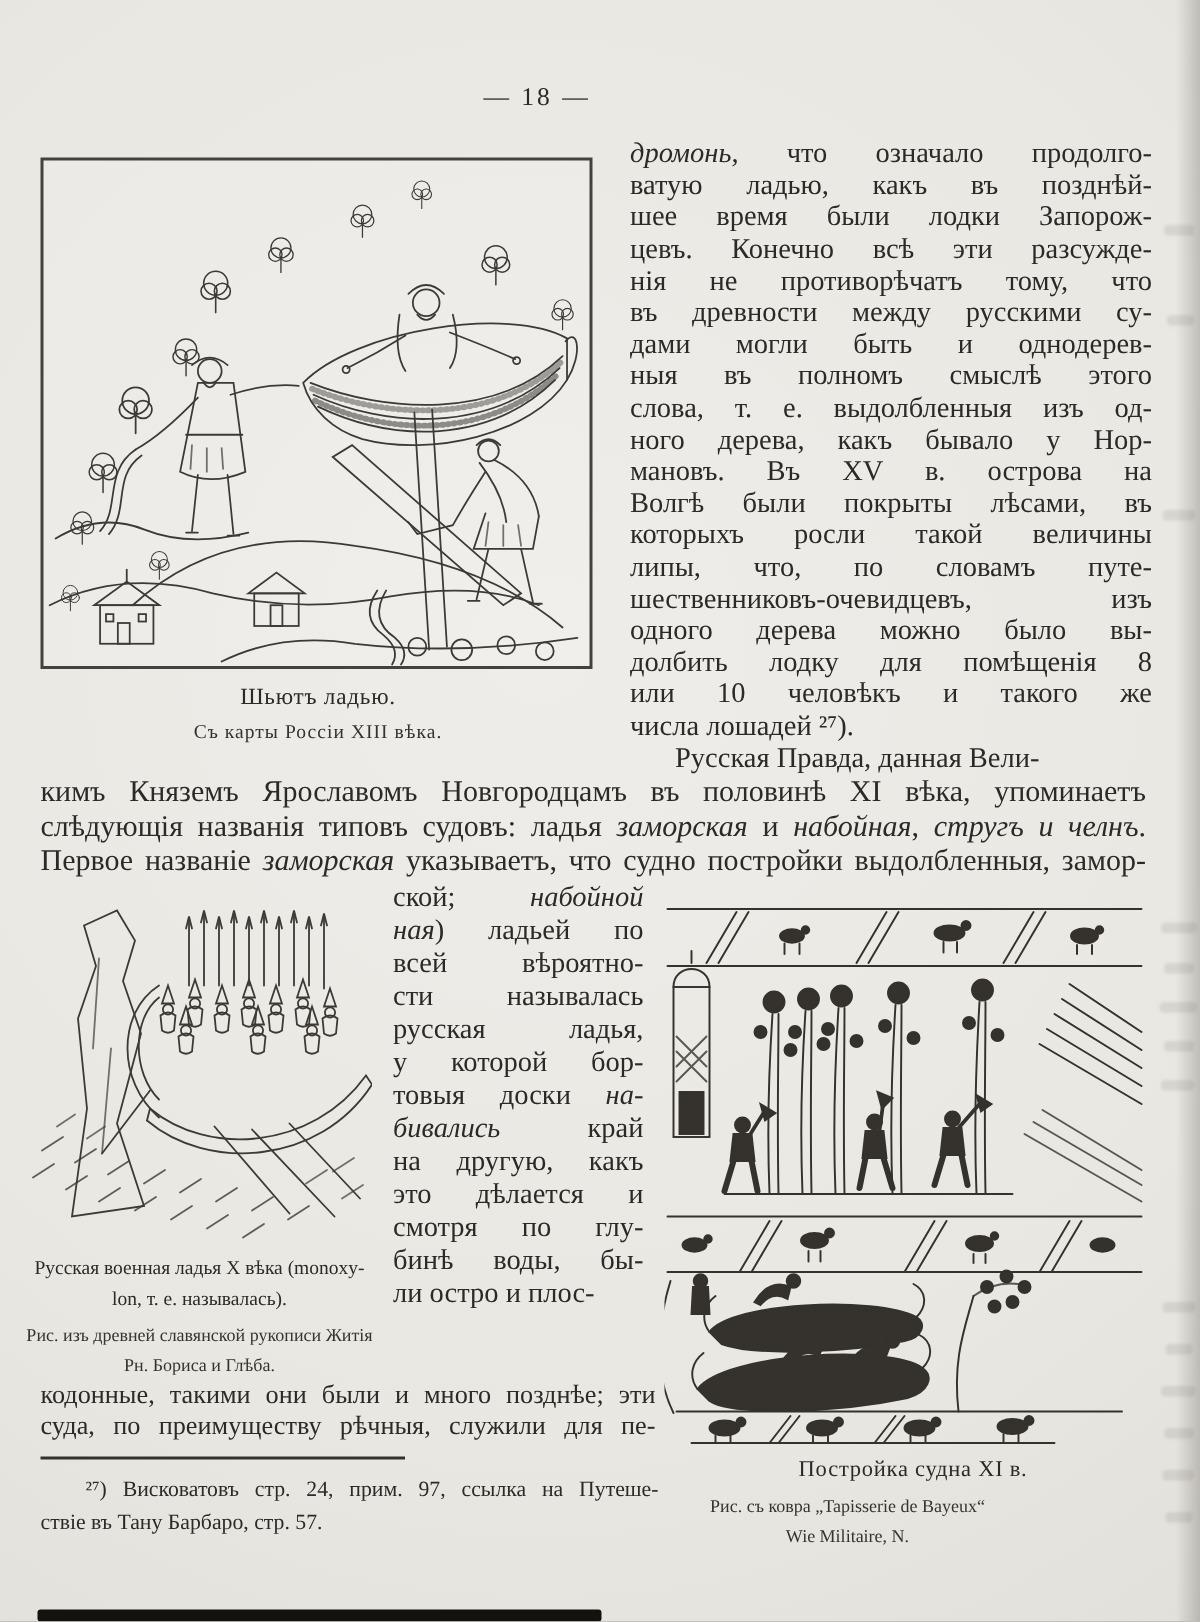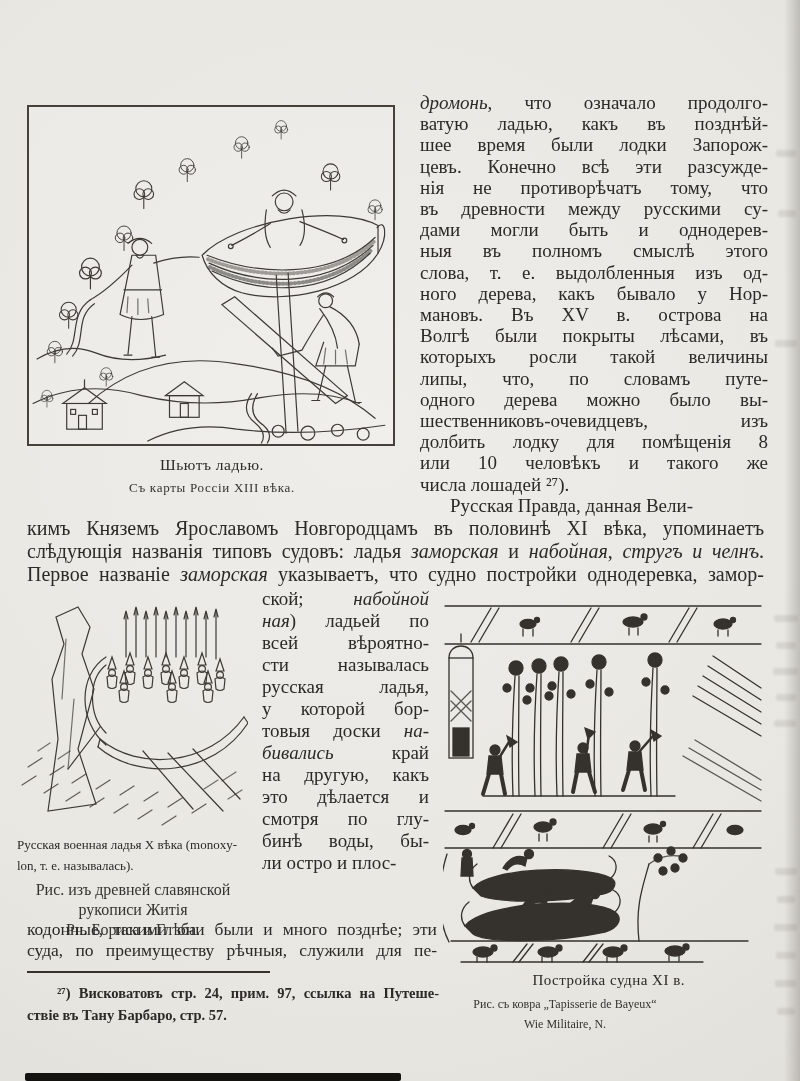--- a/index.html
+++ b/index.html
@@ -18,40 +18,41 @@
 
   .fig1{left:27px;top:105px;width:368px;height:341px;border:2px solid #46423b;box-sizing:border-box;background:rgba(255,255,255,0.12);}
   .fig1cap{left:47px;top:456px;width:330px;text-align:center;font-size:15.5px;letter-spacing:0.5px;}
   .fig1sub{left:47px;top:480px;width:330px;text-align:center;font-size:13px;letter-spacing:0.7px;color:#35332f;}
 
   .rcol{left:420px;top:92px;width:348px;font-size:19px;line-height:21.2px;}
   .fw{left:27px;top:517px;width:737px;font-size:20px;line-height:23px;}
   .mcol{left:262px;top:588px;width:167px;font-size:19px;line-height:22px;}
 
   .fig2{left:8px;top:598px;width:240px;height:232px;}
-  .fig2cap{left:17px;top:834px;width:232px;font-size:13px;line-height:21px;}
-  .fig2credit{left:10px;top:880px;width:246px;text-align:center;font-size:16px;line-height:20px;color:#35332f;}
+  .fig2cap{left:17px;top:834px;width:232px;text-align:center;font-size:13px;line-height:21px;}
+  .fig2credit{left:10px;top:880px;width:246px;text-align:center;font-size:12px;line-height:20px;color:#35332f;}
 
   .bl{left:27px;top:919px;width:410px;font-size:17.5px;line-height:21px;}
   .fnrule{left:27px;top:971px;width:243px;border-top:2px solid #35322d;}
-  .fn{left:27px;top:982px;width:412px;font-size:14.5px;line-height:22px;font-weight:bold;}
+  .fn{left:27px;top:982px;width:412px;font-size:14.5px;line-height:22px;}
 
   .fig3{left:443px;top:596px;width:322px;height:370px;}
   .fig3cap{left:445px;top:972px;width:240px;text-align:right;font-size:15px;letter-spacing:0.5px;}
   .fig3credit{left:435px;top:994px;width:260px;text-align:center;font-size:12px;line-height:20px;color:#35332f;}
 
   .edge-shadow{top:0;right:0;width:16px;height:100%;background:linear-gradient(to right, rgba(0,0,0,0), rgba(70,65,58,0.25));}
   .scan-strip{left:25px;top:1073px;width:376px;height:8px;background:#14120f;border-radius:2px;}
   .bleed span{position:absolute;background:rgba(105,100,90,0.14);height:7px;border-radius:3px;filter:blur(1.2px);}
 </style>
 </head>
 <body>
 
 <div class="page">
 
+  <div class="abs header">— 18 —</div>
 
   <div class="abs fig1">
     <svg width="100%" height="100%" viewBox="0 0 368 341" fill="none" stroke="#3d3a34" stroke-width="1.2" stroke-linecap="round">
       <defs>
         <g id="tree">
           <line x1="0" y1="20" x2="0" y2="34"></line>
           <circle cx="0" cy="12" r="9"></circle>
           <circle cx="-5" cy="18" r="6"></circle>
           <circle cx="5" cy="18" r="6"></circle>
         </g>
@@ -154,32 +155,32 @@
       <div class="tl j"><span>нія не противорѣчатъ тому, что</span></div>
       <div class="tl j"><span>въ древности между русскими су-</span></div>
       <div class="tl j"><span>дами могли быть и однодерев-</span></div>
       <div class="tl j"><span>ныя въ полномъ смыслѣ этого</span></div>
       <div class="tl j"><span>слова, т. е. выдолбленныя изъ од-</span></div>
       <div class="tl j"><span>ного дерева, какъ бывало у Нор-</span></div>
       <div class="tl j"><span>мановъ. Въ XV в. острова на</span></div>
       <div class="tl j"><span>Волгѣ были покрыты лѣсами, въ</span></div>
       <div class="tl j"><span>которыхъ росли такой величины</span></div>
       <div class="tl j"><span>липы, что, по словамъ путе-</span></div>
+      <div class="tl j"><span>шественниковъ-очевидцевъ, изъ</span></div>
       <div class="tl j"><span>одного дерева можно было вы-</span></div>
-      <div class="tl j"><span>шественниковъ-очевидцевъ, изъ</span></div>
       <div class="tl j"><span>долбить лодку для помѣщенія 8</span></div>
       <div class="tl j"><span>или 10 человѣкъ и такого же</span></div>
       <div class="tl"><span>числа лошадей ²⁷).</span></div>
       <div class="tl" style="text-indent: 30px;"><span>Русская Правда, данная Вели-</span></div>
     </div>
 
   <div class="abs fw">
       <div class="tl j"><span>кимъ Княземъ Ярославомъ Новгородцамъ въ половинѣ XI вѣка, упоминаетъ</span></div>
       <div class="tl j"><span>слѣдующія названія типовъ судовъ: ладья </span><span class="it">заморская</span><span> и </span><span class="it">набойная</span><span>, </span><span class="it">стругъ и челнъ</span><span>.</span></div>
-      <div class="tl j"><span>Первое названіе </span><span class="it">заморская</span><span> указываетъ, что судно постройки однодеревка, замор-</span></div>
+      <div class="tl j"><span>Первое названіе </span><span class="it">заморская</span><span> указываетъ, что судно постройки выдолбленныя, замор-</span></div>
     </div>
 
   <div class="abs mcol">
       <div class="tl j"><span>ской; </span><span class="it">набойной</span></div>
       <div class="tl j"><span class="it">ная</span><span>) ладьей по</span></div>
       <div class="tl j"><span>всей вѣроятно-</span></div>
       <div class="tl j"><span>сти называлась</span></div>
       <div class="tl j"><span>русская ладья,</span></div>
       <div class="tl j"><span>у которой бор-</span></div>
       <div class="tl j"><span>товыя доски </span><span class="it">на-</span></div>

